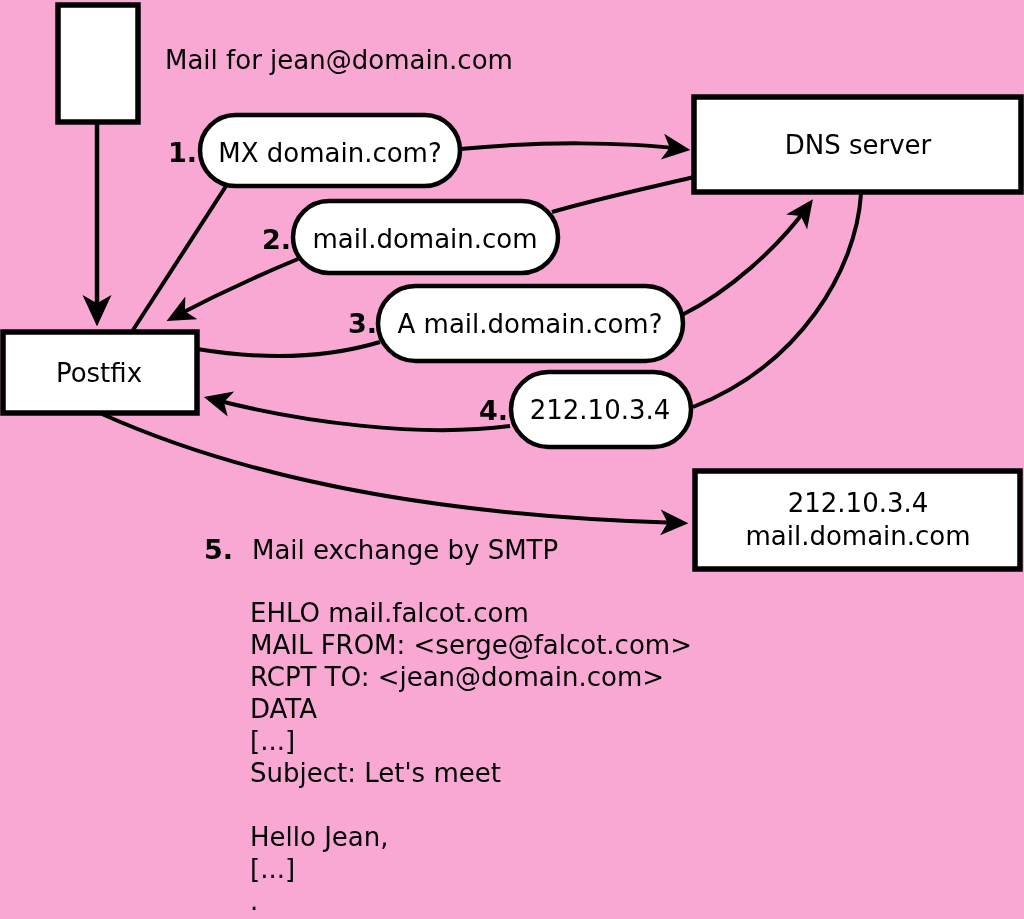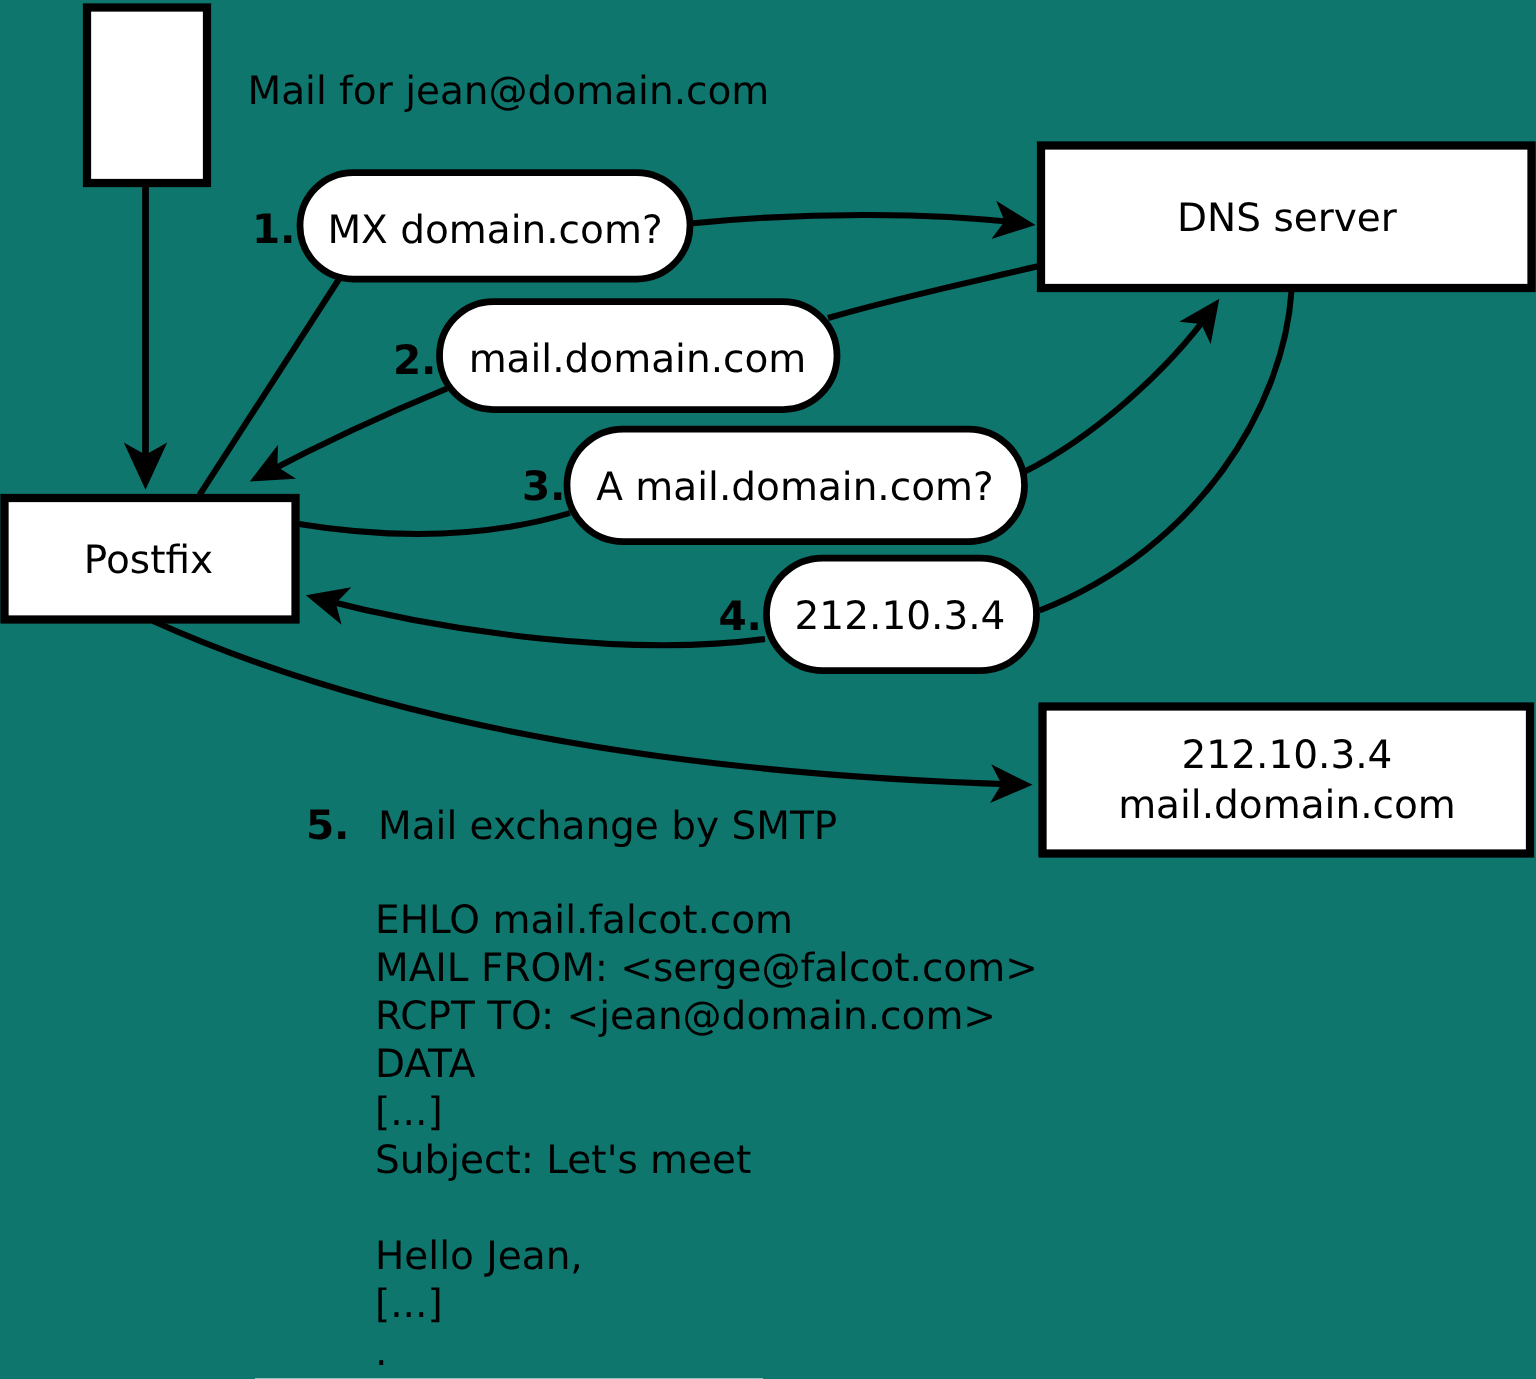--- a/index.html
+++ b/index.html
@@ -4,21 +4,21 @@
 <style>
   html, body {
     margin: 0;
     padding: 0;
     background: #ffffff;
   }
   .canvas {
     position: relative;
     width: 1024px;
     height: 919px;
-    background: #0f766e;
+    background: #f9a8d4;
     overflow: hidden;
   }
   svg {
     display: block;
     width: 1024px;
     height: 919px;
   }
   .shape {
     fill: #ffffff;
     stroke: #000000;

